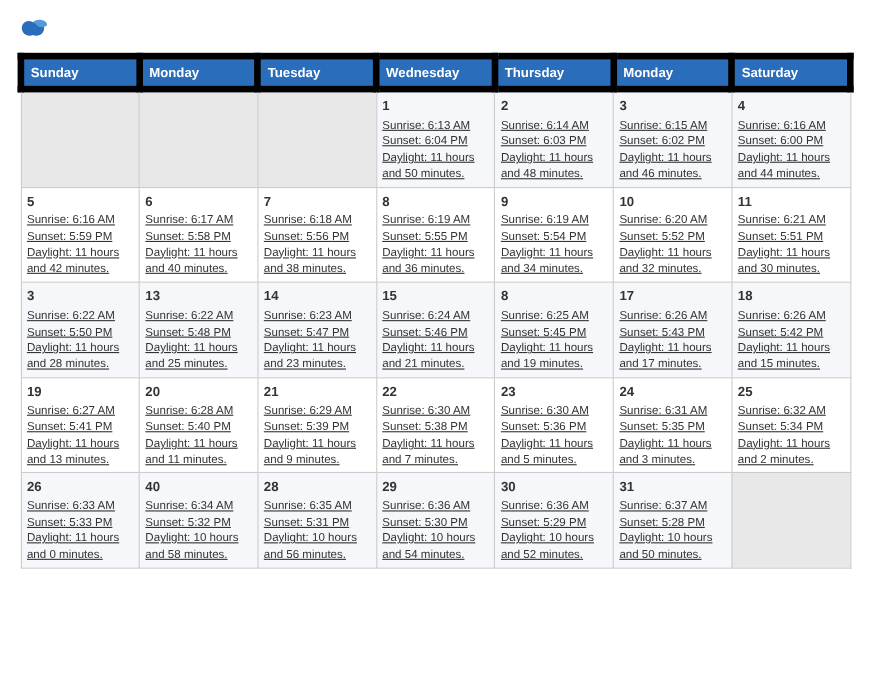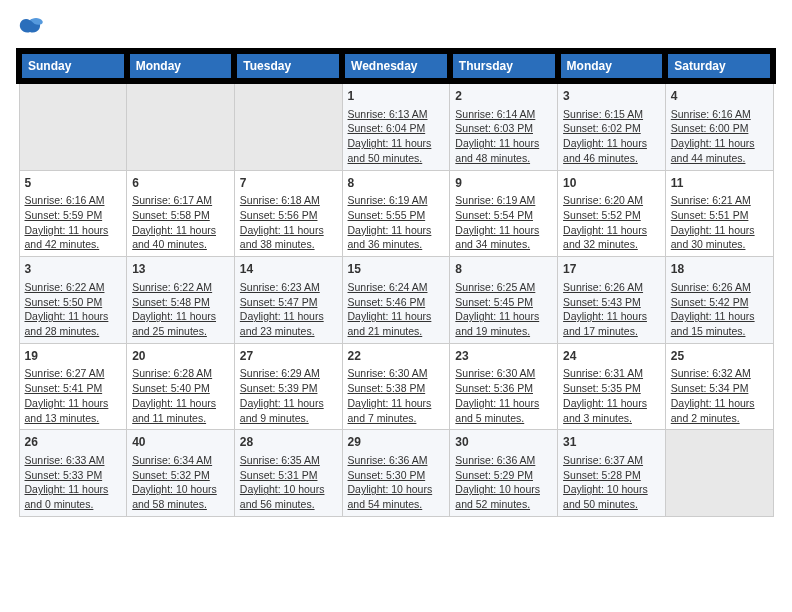--- a/index.html
+++ b/index.html
@@ -205,21 +205,21 @@
       <tr>
         <td>
           <span class="day-number">19</span>
           <div class="cell-content">Sunrise: 6:27 AM<br>Sunset: 5:41 PM<br>Daylight: 11 hours and 13 minutes.</div>
         </td>
         <td>
           <span class="day-number">20</span>
           <div class="cell-content">Sunrise: 6:28 AM<br>Sunset: 5:40 PM<br>Daylight: 11 hours and 11 minutes.</div>
         </td>
         <td>
-          <span class="day-number">27</span>
+          <span class="day-number">21</span>
           <div class="cell-content">Sunrise: 6:29 AM<br>Sunset: 5:39 PM<br>Daylight: 11 hours and 9 minutes.</div>
         </td>
         <td>
           <span class="day-number">22</span>
           <div class="cell-content">Sunrise: 6:30 AM<br>Sunset: 5:38 PM<br>Daylight: 11 hours and 7 minutes.</div>
         </td>
         <td>
           <span class="day-number">23</span>
           <div class="cell-content">Sunrise: 6:30 AM<br>Sunset: 5:36 PM<br>Daylight: 11 hours and 5 minutes.</div>
         </td>

